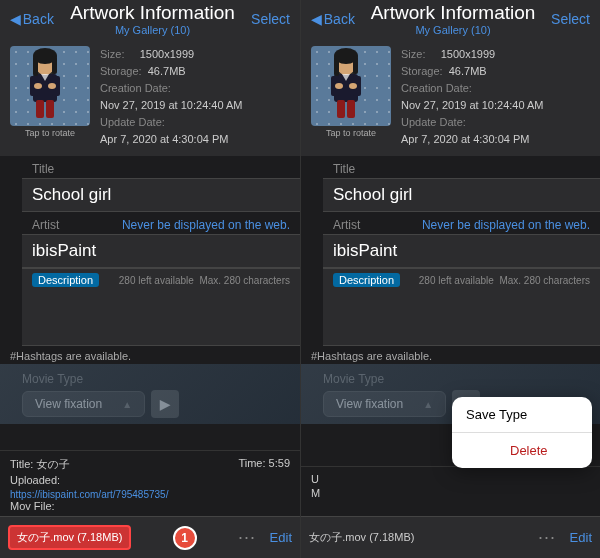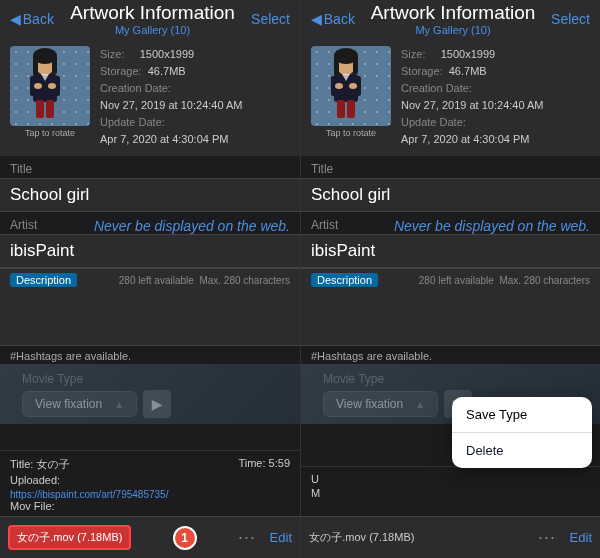--- a/index.html
+++ b/index.html
@@ -120,34 +120,34 @@
 
     
     .content-scroll {
       flex: 1;
       overflow-y: auto;
       background: #1c1c1e;
     }
 
     .field-group {
       margin-bottom: 0;
+      padding-left: 22px;
     }
 
     .field-label {
       font-size: 12px;
       color: #888;
       padding: 6px 10px 2px;
       background: #1c1c1e;
     }
 
     .field-note {
-      font-size: 14px;
+      font-size: 12px;
       color: #4a90e2;
       float: right;
-      font-style: italic;
     }
 
     .field-input {
       background: #2c2c2e;
       border-top: 0.5px solid #444;
       border-bottom: 0.5px solid #444;
       padding: 6px 10px;
       color: #fff;
       font-size: 17px;
     }
@@ -226,21 +226,21 @@
 
     .view-fixation-btn {
       background: #3a3a3c;
       border: 1px solid #555;
       border-radius: 6px;
       padding: 5px 12px;
       color: #fff;
       font-size: 12px;
       display: flex;
       align-items: center;
-      gap: 12px;
+      gap: 20px;
     }
 
     .chevron-up, .chevron-dn {
       font-size: 10px;
       color: #888;
     }
 
     .play-btn {
       background: #555;
       border-radius: 4px;
@@ -343,21 +343,22 @@
 
     .context-menu-item {
       padding: 10px 14px;
       font-size: 13px;
       color: #000;
       border-bottom: 0.5px solid #ddd;
     }
 
     .context-menu-item:last-child {
       border-bottom: none;
-      color: #0f172a;
+      color: #b91c1c;
+      margin-left: 44px;
     }
 
     .right-bottom-bar {
       background: #2c2c2e;
       border-top: 0.5px solid #444;
       display: flex;
       align-items: center;
       justify-content: space-between;
       padding: 4px 8px;
       height: 42px;

